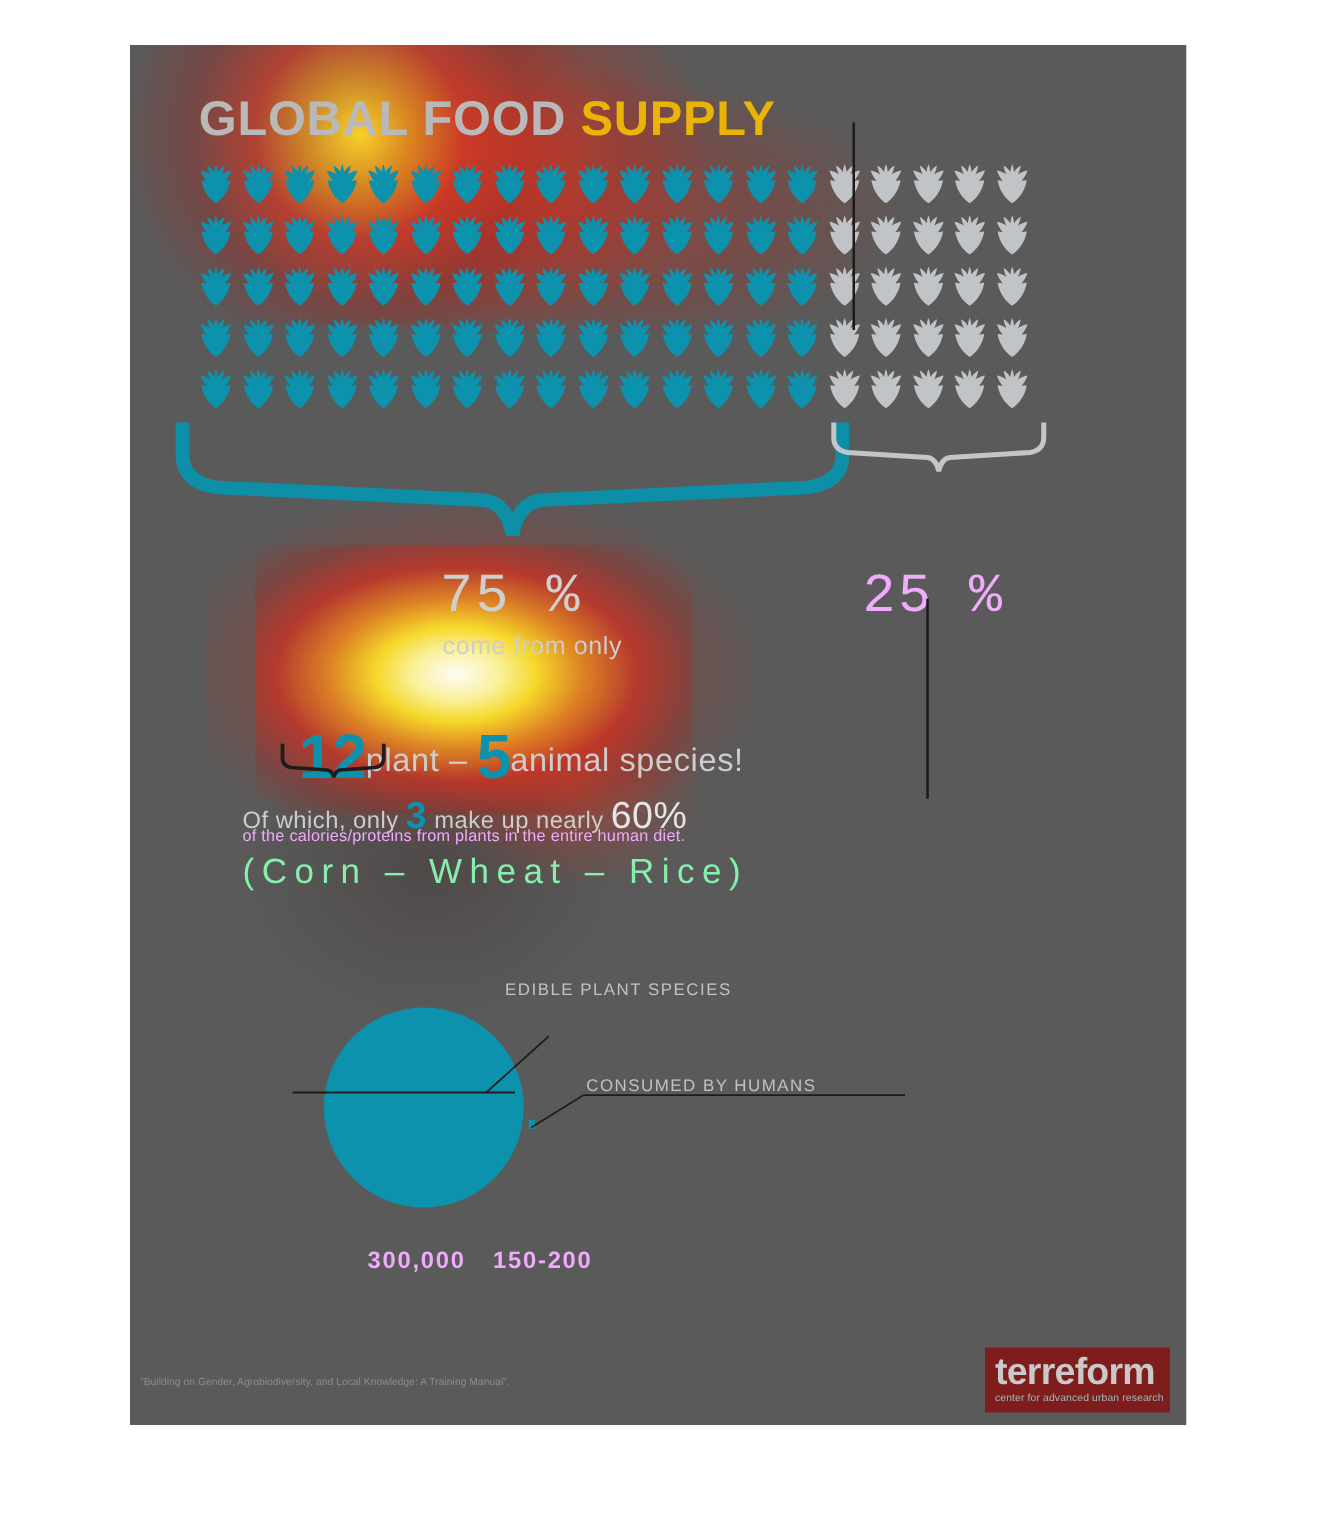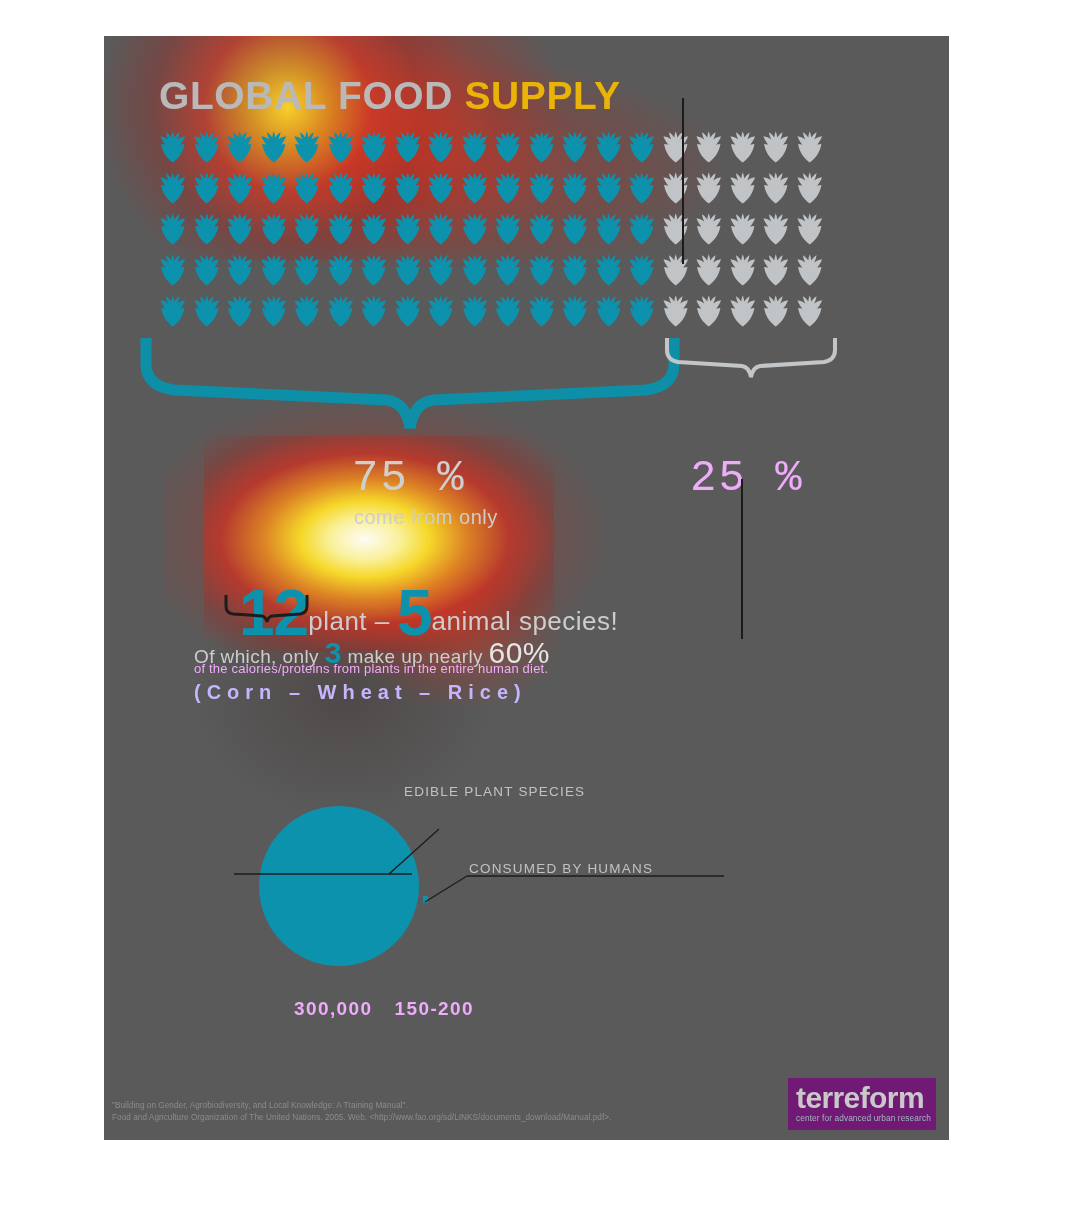--- a/index.html
+++ b/index.html
@@ -89,42 +89,42 @@
     font-size:20px; font-weight:300; letter-spacing:0.5px;
     color:#cdcdcd; white-space:nowrap; z-index:5;
   }
 
   #species-line {
     position:absolute; left:135px; top:540px;
     white-space:nowrap; z-index:6;
     font-size:26px; color:#cdcdcd; font-weight:300;
   }
   #species-line .big {
-    font-size:64px; font-weight:bold; color:#0d92ad;
+    font-size:50px; font-weight:bold; color:#0d92ad;
     letter-spacing:-1px; vertical-align:-5px;text-align:center;
   }
   #species-line .lbl { letter-spacing:0.5px; }
 
   #of-which {
     position:absolute; left:90px; top:600px;
     white-space:nowrap; z-index:6;
     font-size:19px; color:#cdcdcd; font-weight:300; letter-spacing:0.4px;
   }
   #of-which .num3 { font-size:30px; font-weight:bold; color:#0d92ad; }
   #of-which .n60  { font-size:30px; font-weight:normal; color:#e5e5e5; }
 
   #of-calories {
     position:absolute; left:90px; top:625px;
     white-space:nowrap; z-index:6;
     font-size:13px; color:#f0abfc; font-weight:300; letter-spacing:0.2px;
   }
   #crops {
     position:absolute; left:90px; top:645px;
     white-space:nowrap; z-index:6;
-    font-size:20px; color:#c4b5fd; font-weight:700; letter-spacing:6px;
+    font-size:28px; color:#86efac; font-weight:400; letter-spacing:6px;
   }
 
   
   #pie {
     position:absolute; left:155px; top:770px;
     width:160px; height:160px; border-radius:50%;
     background:#0d92ad; z-index:3;
   }
   #pie-slice {
     position:absolute; left:319px; top:860px;
@@ -146,21 +146,21 @@
   #pie-nums .gap { display:inline-block; width:22px; }
 
   
   #source {
     position:absolute; left:8px; top:1064px;
     font-size:8.2px; color:#8c8c8c; line-height:12px;
     letter-spacing:0.05px; white-space:nowrap; z-index:5;
   }
   #logo {
     position:absolute; left:684px; top:1042px;
-    width:148px; height:52px; background:#701a75; z-index:5;
+    width:148px; height:52px; background:#7f1d1d; z-index:5;
     padding:4px 8px 0 8px;
   }
   #logo .wordmark {
     font-size:30px; font-weight:bold; color:#c9c9c9;
     letter-spacing:-0.6px; line-height:31px;
   }
   #logo .tagline {
     font-size:8.3px; color:#9fb9bf; letter-spacing:0.1px;
     line-height:10px; white-space:nowrap;
   }
@@ -745,21 +745,20 @@
 
   <div class="lbl-cap" id="cap-edible">EDIBLE PLANT SPECIES</div>
   <div class="lbl-cap" id="cap-consumed">CONSUMED BY HUMANS</div>
 
   <div id="pie-nums">
     <span>300,000</span><span class="gap"></span><span>150-200</span>
   </div>
 
   <div id="source">
     <div>"Building on Gender, Agrobiodiversity, and Local Knowledge: A Training Manual".</div>
-    <div>Food and Agriculture Organization of The United Nations. 2005. Web. &lt;http://www.fao.org/sd/LINKS/documents_download/Manual.pdf&gt;.</div>
   </div>
 
   <div id="logo">
     <div class="wordmark">terreform</div>
     <div class="tagline">center for advanced urban research</div>
   </div>
 
 </div>
 
 </body></html>

